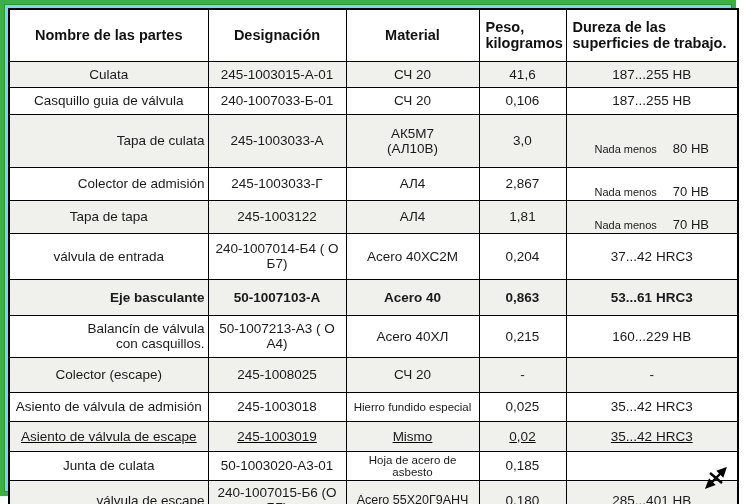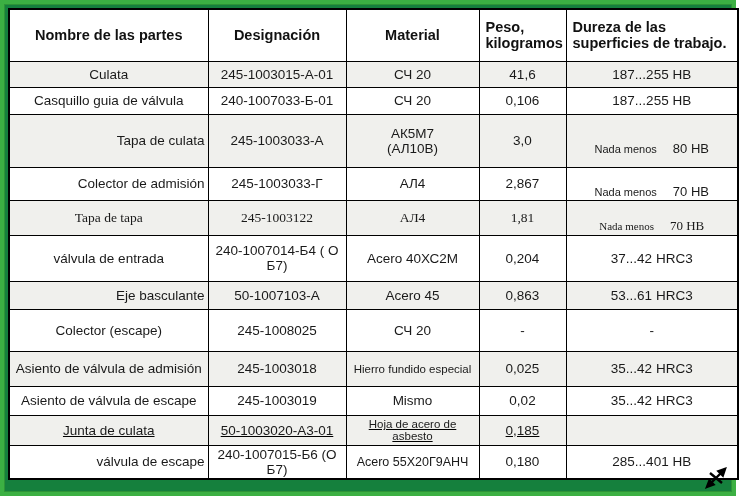--- a/index.html
+++ b/index.html
@@ -7,21 +7,21 @@
     width:744px;height:504px;
     font-family:"Liberation Sans", sans-serif;
     background:#ffffff;
     overflow:hidden;
   }
   .frame{
     position:relative;
     width:736px;height:496px;
     border:4px solid #3cb043;
     box-shadow:inset 0 0 0 1px #2e9437;
-    background:#15803d;
+    background:#7dd3fc;
     box-sizing:border-box;
   }
   table.parts{
     position:absolute;
     left:4px;top:4px;
     width:729px;
     border-collapse:collapse;
     table-layout:fixed;
     background:#ffffff;
     border:2px solid #000;
@@ -43,23 +43,23 @@
     background:#ffffff;
   }
   th.h-peso, th.h-dureza{text-align:left;padding-left:6px;}
   tbody td{font-size:13.5px;text-align:center;}
   tbody tr:nth-child(odd){background:#f0f0ed;}
   tbody tr:nth-child(even){background:#ffffff;}
   tbody tr:nth-child(1){height:26px;}
   tbody tr:nth-child(2){height:27px;}
   tbody tr:nth-child(3){height:53px;}
   tbody tr:nth-child(4){height:29px;}
-  tbody tr:nth-child(5){height:28px;font-family:Liberation Serif, serif;}
+  tbody tr:nth-child(5){height:28px;}
   tbody tr:nth-child(6){height:46px;}
-  tbody tr:nth-child(7){height:28px;}
+  tbody tr:nth-child(7){height:36px;font-weight:bold;}
   tbody tr:nth-child(8){height:42px;}
   tbody tr:nth-child(9){height:35px;}
   tbody tr:nth-child(10){height:29px;}
   tbody tr:nth-child(11){height:30px;text-decoration:underline;}
   tbody tr:nth-child(12){height:29px;border-radius:9px;}
   tbody tr:nth-child(13){height:41px;}
   td.c-name{font-size:13.5px;}
   td.left{text-align:right;padding-left:38px;}
   td.mat-small{font-size:11.5px;margin-left:28px;}
   td.mat-mid{font-size:12.5px;}
@@ -142,23 +142,32 @@
         <td class="c-name">válvula de entrada</td>
         <td class="c-desig">240-1007014-Б4 ( О
 Б7)</td>
         <td class="c-mat">Acero  40ХС2М</td>
         <td class="c-peso">0,204</td>
         <td class="c-dureza">37...42 HRC3</td>
       </tr>
       <tr>
         <td class="c-name left">Eje basculante</td>
         <td class="c-desig">50-1007103-А</td>
-        <td class="c-mat">Acero   45</td>
+        <td class="c-mat">Acero   40</td>
         <td class="c-peso">0,863</td>
         <td class="c-dureza">53...61 HRC3</td>
+      </tr>
+      <tr>
+        <td class="c-name left">Balancín de válvula
+con casquillos.</td>
+        <td class="c-desig">50-1007213-А3 ( О
+А4)</td>
+        <td class="c-mat">Acero  40ХЛ</td>
+        <td class="c-peso">0,215</td>
+        <td class="c-dureza">160...229 HB</td>
       </tr>
       <tr>
         <td class="c-name">Colector (escape)</td>
         <td class="c-desig">245-1008025</td>
         <td class="c-mat">СЧ 20</td>
         <td class="c-peso">-</td>
         <td class="c-dureza">-</td>
       </tr>
       <tr>
         <td class="c-name">Asiento de válvula de admisión</td>

